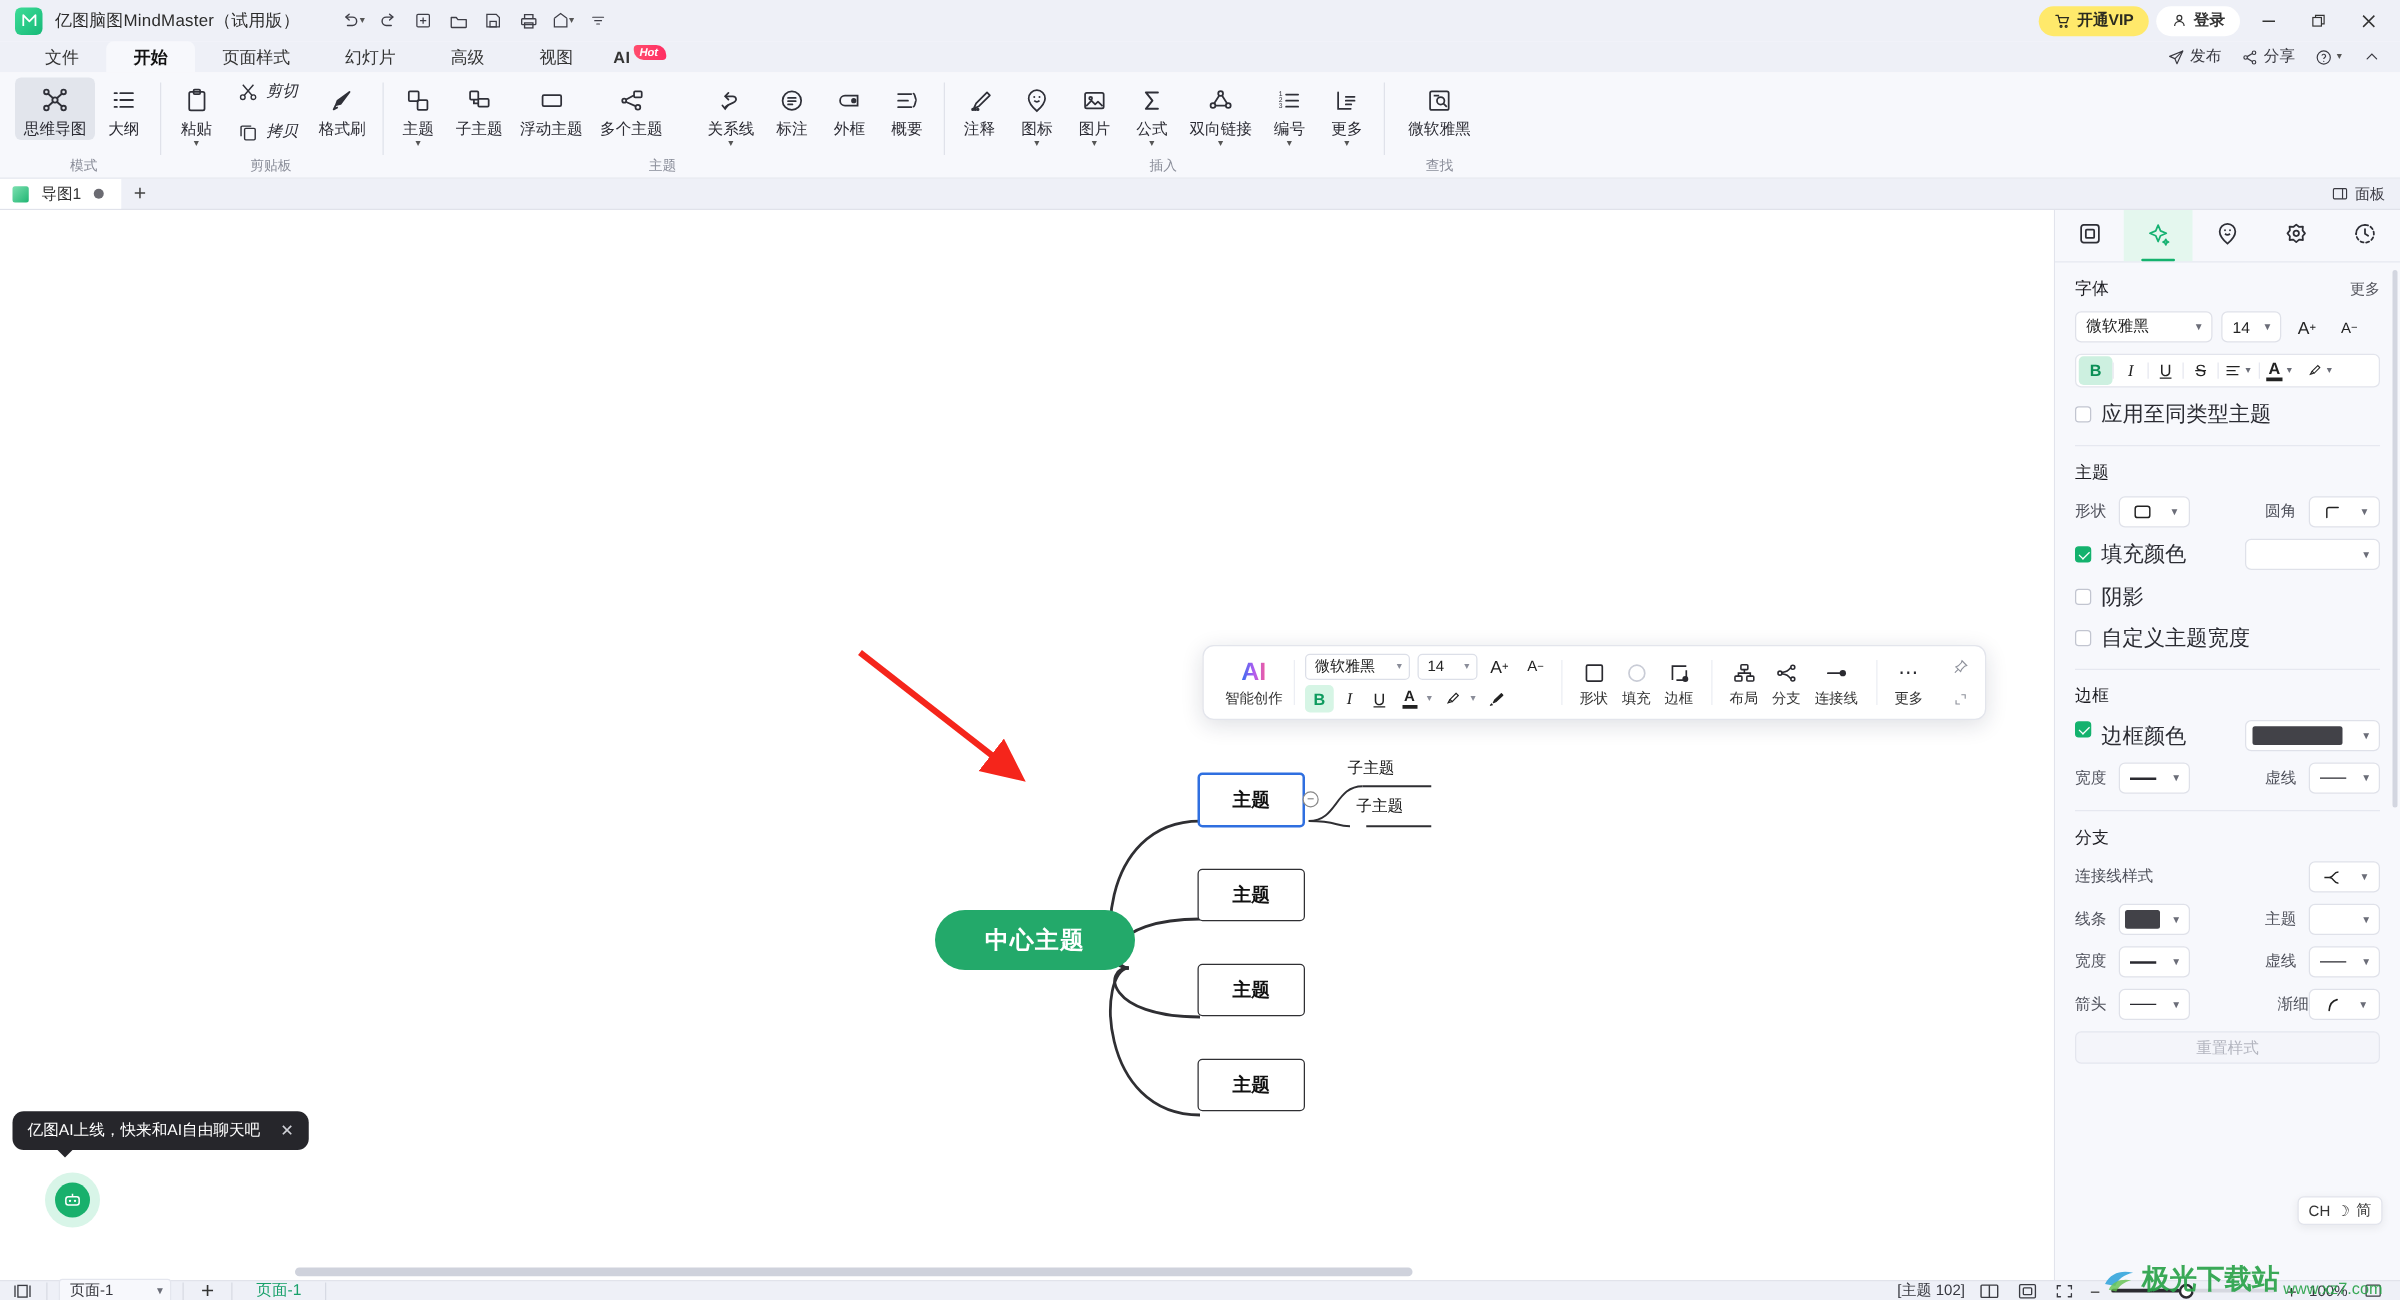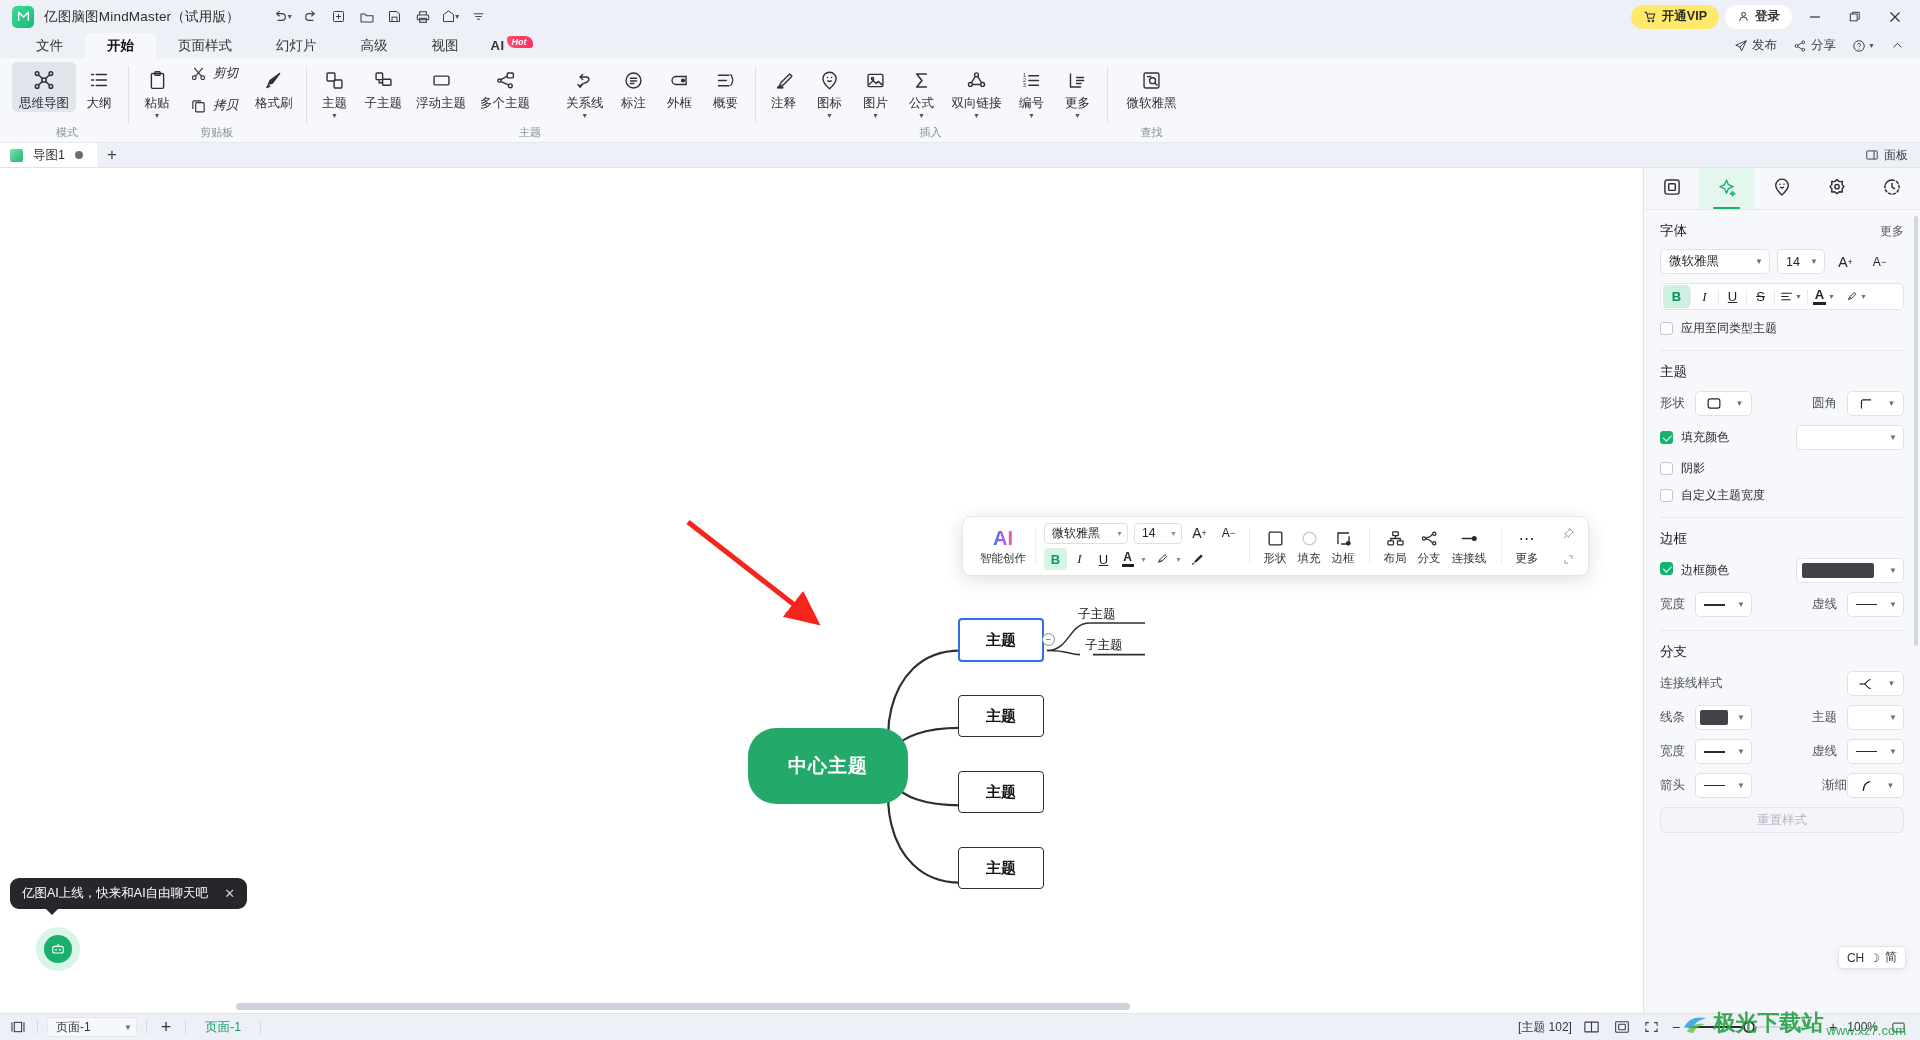--- a/index.html
+++ b/index.html
@@ -103,39 +103,39 @@
   .ctl{height:25px;border:1px solid #dfe1e9;border-radius:5px;background:#fff;display:flex;align-items:center;justify-content:space-between;padding:0 6px 0 8px;font-size:12.5px;color:#222;}
   .ctl .cv{font-size:8px;color:#6b6d78;margin-left:6px;}
   .fmtrow{display:flex;align-items:center;height:27px;border:1px solid #e2e4ec;border-radius:5px;background:#fff;width:100%;padding:0 2px;}
   .fmtbtn{flex:none;width:27px;height:23px;display:flex;align-items:center;justify-content:center;font-size:13px;color:#222;border-radius:4px;}
   .fmtbtn.on{background:#cdf0e0;color:#0b8f56;font-weight:bold;}
   .fmtsep{width:1px;height:13px;background:#e6e8f0;}
   .cbrow{display:flex;align-items:center;gap:8px;margin:10px 0;}
   .cb{width:13px;height:13px;border:1.4px solid #c2c5d0;border-radius:3px;background:#fff;flex:none;}
   .cb.on{background:#14b26e;border-color:#14b26e;position:relative;}
   .cb.on::after{content:"";position:absolute;left:4px;top:1px;width:3.5px;height:7px;border:solid #fff;border-width:0 1.8px 1.8px 0;transform:rotate(45deg);}
-  .cbl{font-size:12px;color:#2b2c33;}
+  .cbl{font-size:17px;color:#2b2c33;}
   .divider{height:1px;background:#e6e8f0;margin:13px 0 12px 0;}
   .swatch{width:72px;height:15px;border-radius:2px;background:#424248;}
   .lineglyph{width:34px;height:1px;background:#2a2a30;}
   .resetbtn{height:26px;border:1px solid #e4e6ee;border-radius:5px;background:#f4f5fa;display:flex;align-items:center;justify-content:center;font-size:12.5px;color:#b3b5bf;margin-top:4px;}
   .scrollbar{position:absolute;right:2px;top:6px;width:4px;height:430px;border-radius:2px;background:#d3d6e0;}
 
   
   .aitip{position:absolute;background:#26262b;color:#fff;border-radius:9px;padding:0 12px;height:31px;display:flex;align-items:center;gap:16px;font-size:12.5px;}
   .aitip::after{content:"";position:absolute;left:36px;bottom:-6px;border-left:6px solid transparent;border-right:6px solid transparent;border-top:6px solid #26262b;}
   .aiorb{position:absolute;width:44px;height:44px;border-radius:50%;background:#d8f5e8;display:flex;align-items:center;justify-content:center;}
   .aiorb .inner{width:28px;height:28px;border-radius:50%;background:#18b06c;display:flex;align-items:center;justify-content:center;}
 
   
   .hscroll{position:absolute;left:0;right:277px;bottom:0;height:14px;display:flex;align-items:center;}
   .hs-track{height:7px;margin:0 236px 0 236px;flex:1;border-radius:4px;background:#cfd2dc;}
 
   
-  .status{height:27px;background:#eef0f7;border-top:1px solid #e1e3eb;display:flex;align-items:center;padding:0 8px;flex:none;font-size:12px;color:#35363d;position:relative;}
+  .status{height:16px;background:#eef0f7;border-top:1px solid #e1e3eb;display:flex;align-items:center;padding:0 8px;flex:none;font-size:12px;color:#35363d;position:relative;}
   .st-sep{width:1px;height:14px;background:#d7dae4;margin:0 9px;}
   .pagesel{width:90px;height:20px;border:1px solid #e4e6ee;background:#f7f8fc;border-radius:3px;display:flex;align-items:center;justify-content:space-between;padding:0 4px 0 8px;font-size:12px;}
   .pagesel .cv{font-size:8px;color:#6b6d78;}
   .pagetab{color:#18a06a;font-size:12.5px;padding:0 10px;}
   .st-right{margin-left:auto;display:flex;align-items:center;gap:10px;}
   .zslider{display:flex;align-items:center;gap:0;}
   .zline{width:55px;height:2.5px;background:#2b2b31;border-radius:2px;}
   .zline.dim{background:#d6d8e0;width:66px;}
   .zknob{width:12px;height:12px;border-radius:50%;border:2.2px solid #2b2b31;background:#fff;margin:0 -1px;}
   .sicon{width:20px;height:18px;display:flex;align-items:center;justify-content:center;color:#3a3b42;}
@@ -569,21 +569,21 @@
         <path d="M903 588 C 878 588, 878 474, 960 474" fill="none" stroke="#2f2f33" stroke-width="2.2"></path>
         <path d="M903 588 C 882 588, 885 550, 960 550" fill="none" stroke="#2f2f33" stroke-width="2.2"></path>
         <path d="M903 588 C 882 588, 885 626, 960 626" fill="none" stroke="#2f2f33" stroke-width="2.2"></path>
         <path d="M903 588 C 878 588, 878 702, 960 702" fill="none" stroke="#2f2f33" stroke-width="2.2"></path>
         <path d="M1047 474 C 1070 474, 1068 447, 1090 447" fill="none" stroke="#2f2f33" stroke-width="1.5"></path>
         <path d="M1047 474 C 1070 474, 1068 478, 1080 478" fill="none" stroke="#2f2f33" stroke-width="1.5"></path>
         <path d="M1090 447 h 55" fill="none" stroke="#2f2f33" stroke-width="1.5"></path>
         <path d="M1093 478 h 52" fill="none" stroke="#2f2f33" stroke-width="1.5"></path>
       </svg>
 
-      <div class="central" style="left:748px;top:560px;width:160px;height:76px;">中心主题</div>
+      <div class="central" style="left:748px;top:560px;width:160px;height:48px;">中心主题</div>
 
       <div class="node sel" style="left:958px;top:450px;width:86px;height:44px;">主题</div>
       <div class="node" style="left:958px;top:527px;width:86px;height:42px;">主题</div>
       <div class="node" style="left:958px;top:603px;width:86px;height:42px;">主题</div>
       <div class="node" style="left:958px;top:679px;width:86px;height:42px;">主题</div>
 
       <div class="subtxt" style="left:1078px;top:438px;">子主题</div>
       <div class="subtxt" style="left:1085px;top:469px;">子主题</div>
       <div class="collapse" style="left:1042px;top:465px;">−</div>
 

